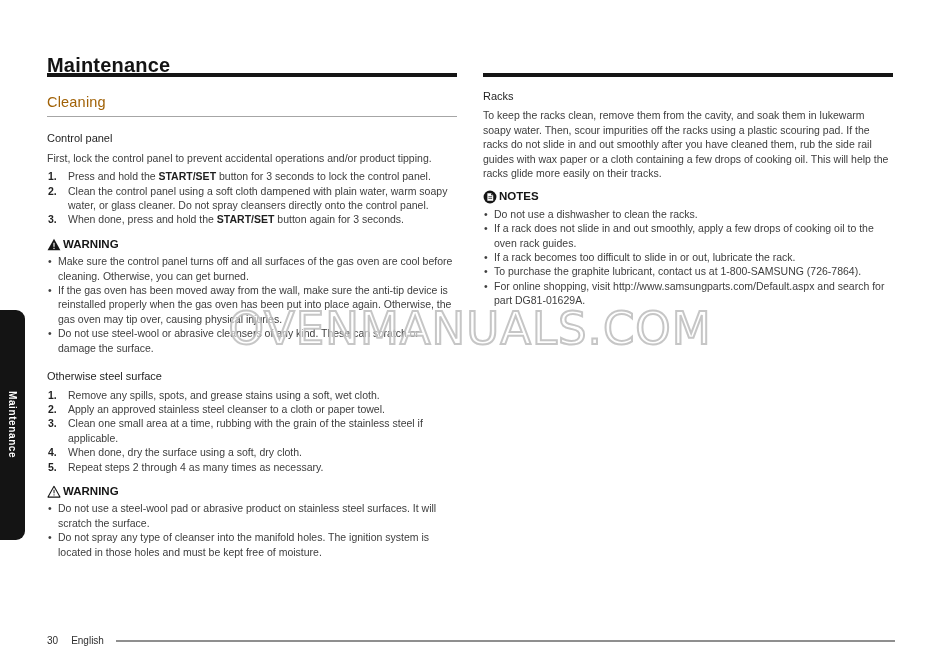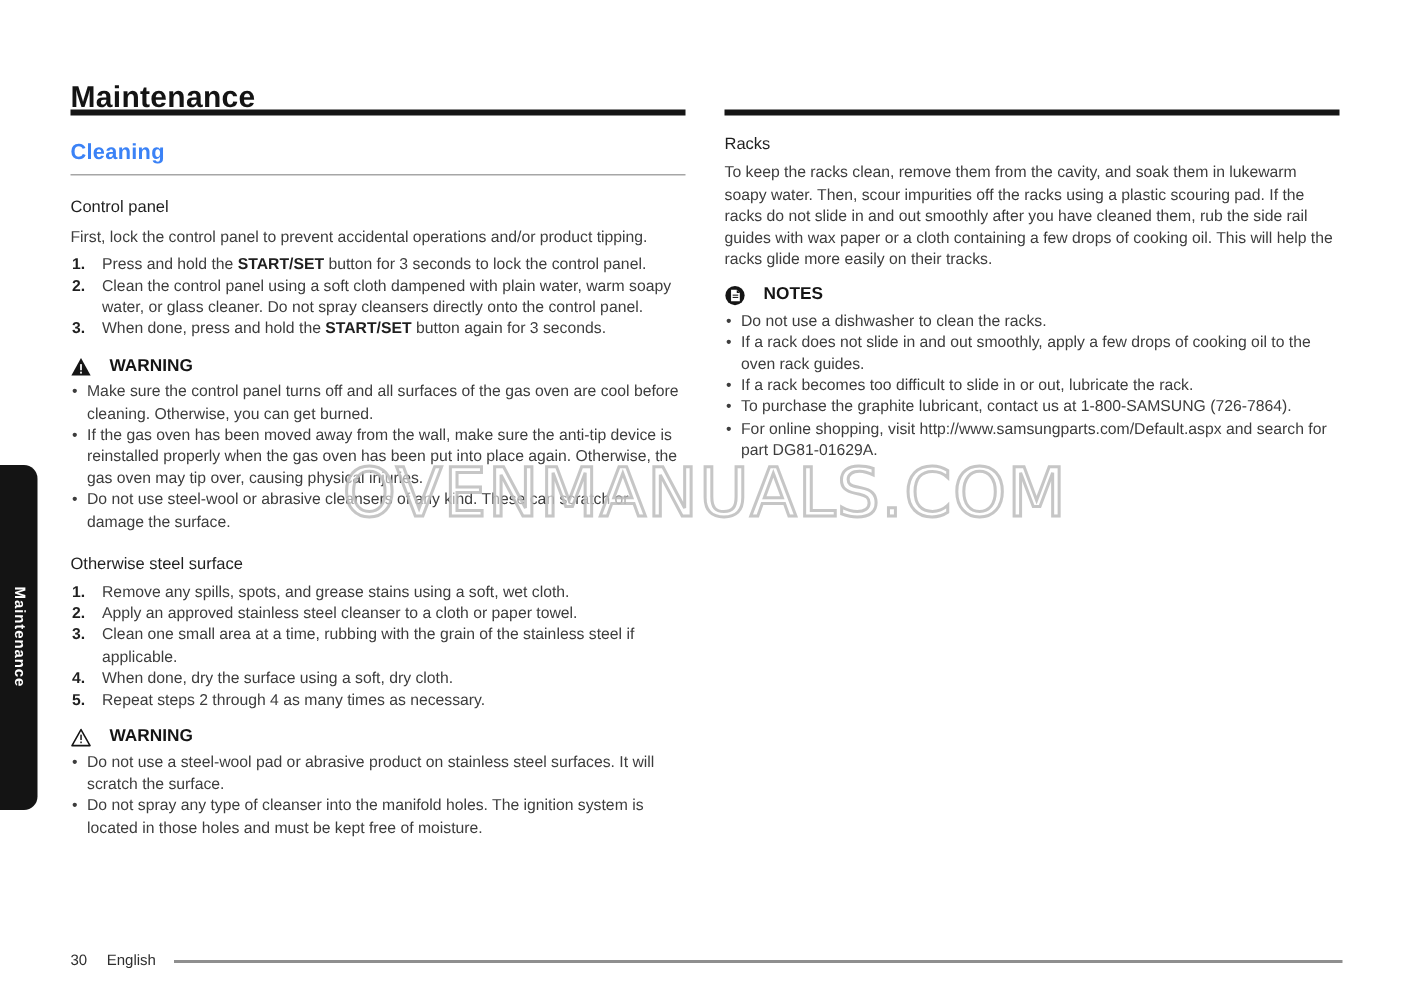--- a/index.html
+++ b/index.html
@@ -10,30 +10,30 @@
   }
   .page-title {
     position:absolute; left:47px; top:41px; font-size:20px; font-weight:bold;
     color:#141414; letter-spacing:0.2px;
   }
   .col { position:absolute; top:73px; width:410px; font-size:10.5px; line-height:14.4px; }
   .col-left { left:47px; }
   .col-right { left:483px; }
   .thick-rule { height:4px; background:#151515; }
   .section-heading {
-    font-size:14.5px; color:#3b82f6; margin-top:18px; padding-bottom:7px;
-    border-bottom:1px solid #a6a6a6; font-weight:bold; letter-spacing:0.2px;
+    font-size:14.5px; color:#a16207; margin-top:18px; padding-bottom:7px;
+    border-bottom:1px solid #a6a6a6; font-weight:normal; letter-spacing:0.2px;
   }
   .sub-heading { font-size:11px; font-weight:normal; color:#1f1f1f; margin:14px 0 0 0; }
   .body-p { margin:5px 0 0 0; }
   ol.steps { list-style:none; margin:4px 0 0 0; padding:0; }
   ol.steps li { position:relative; padding-left:21px; margin:0; }
   .step-num { position:absolute; left:1px; top:0; font-weight:bold; color:#1f1f1f; }
   .alert-header {
-    display:flex; align-items:center; gap:12px; margin:10px 0 3px 0;
+    display:flex; align-items:center; gap:2px; margin:10px 0 3px 0;
     font-weight:bold; font-size:11.5px; color:#151515;
   }
   .alert-header svg { flex:none; display:block; }
   ul.bullets { list-style:none; margin:0; padding:0; }
   ul.bullets li { position:relative; padding-left:11px; }
   .blt { position:absolute; left:1px; top:0; }
   b { color:#1f1f1f; }
 
   .side-tab {
     position:absolute; left:0; top:310px; width:25px; height:230px;

